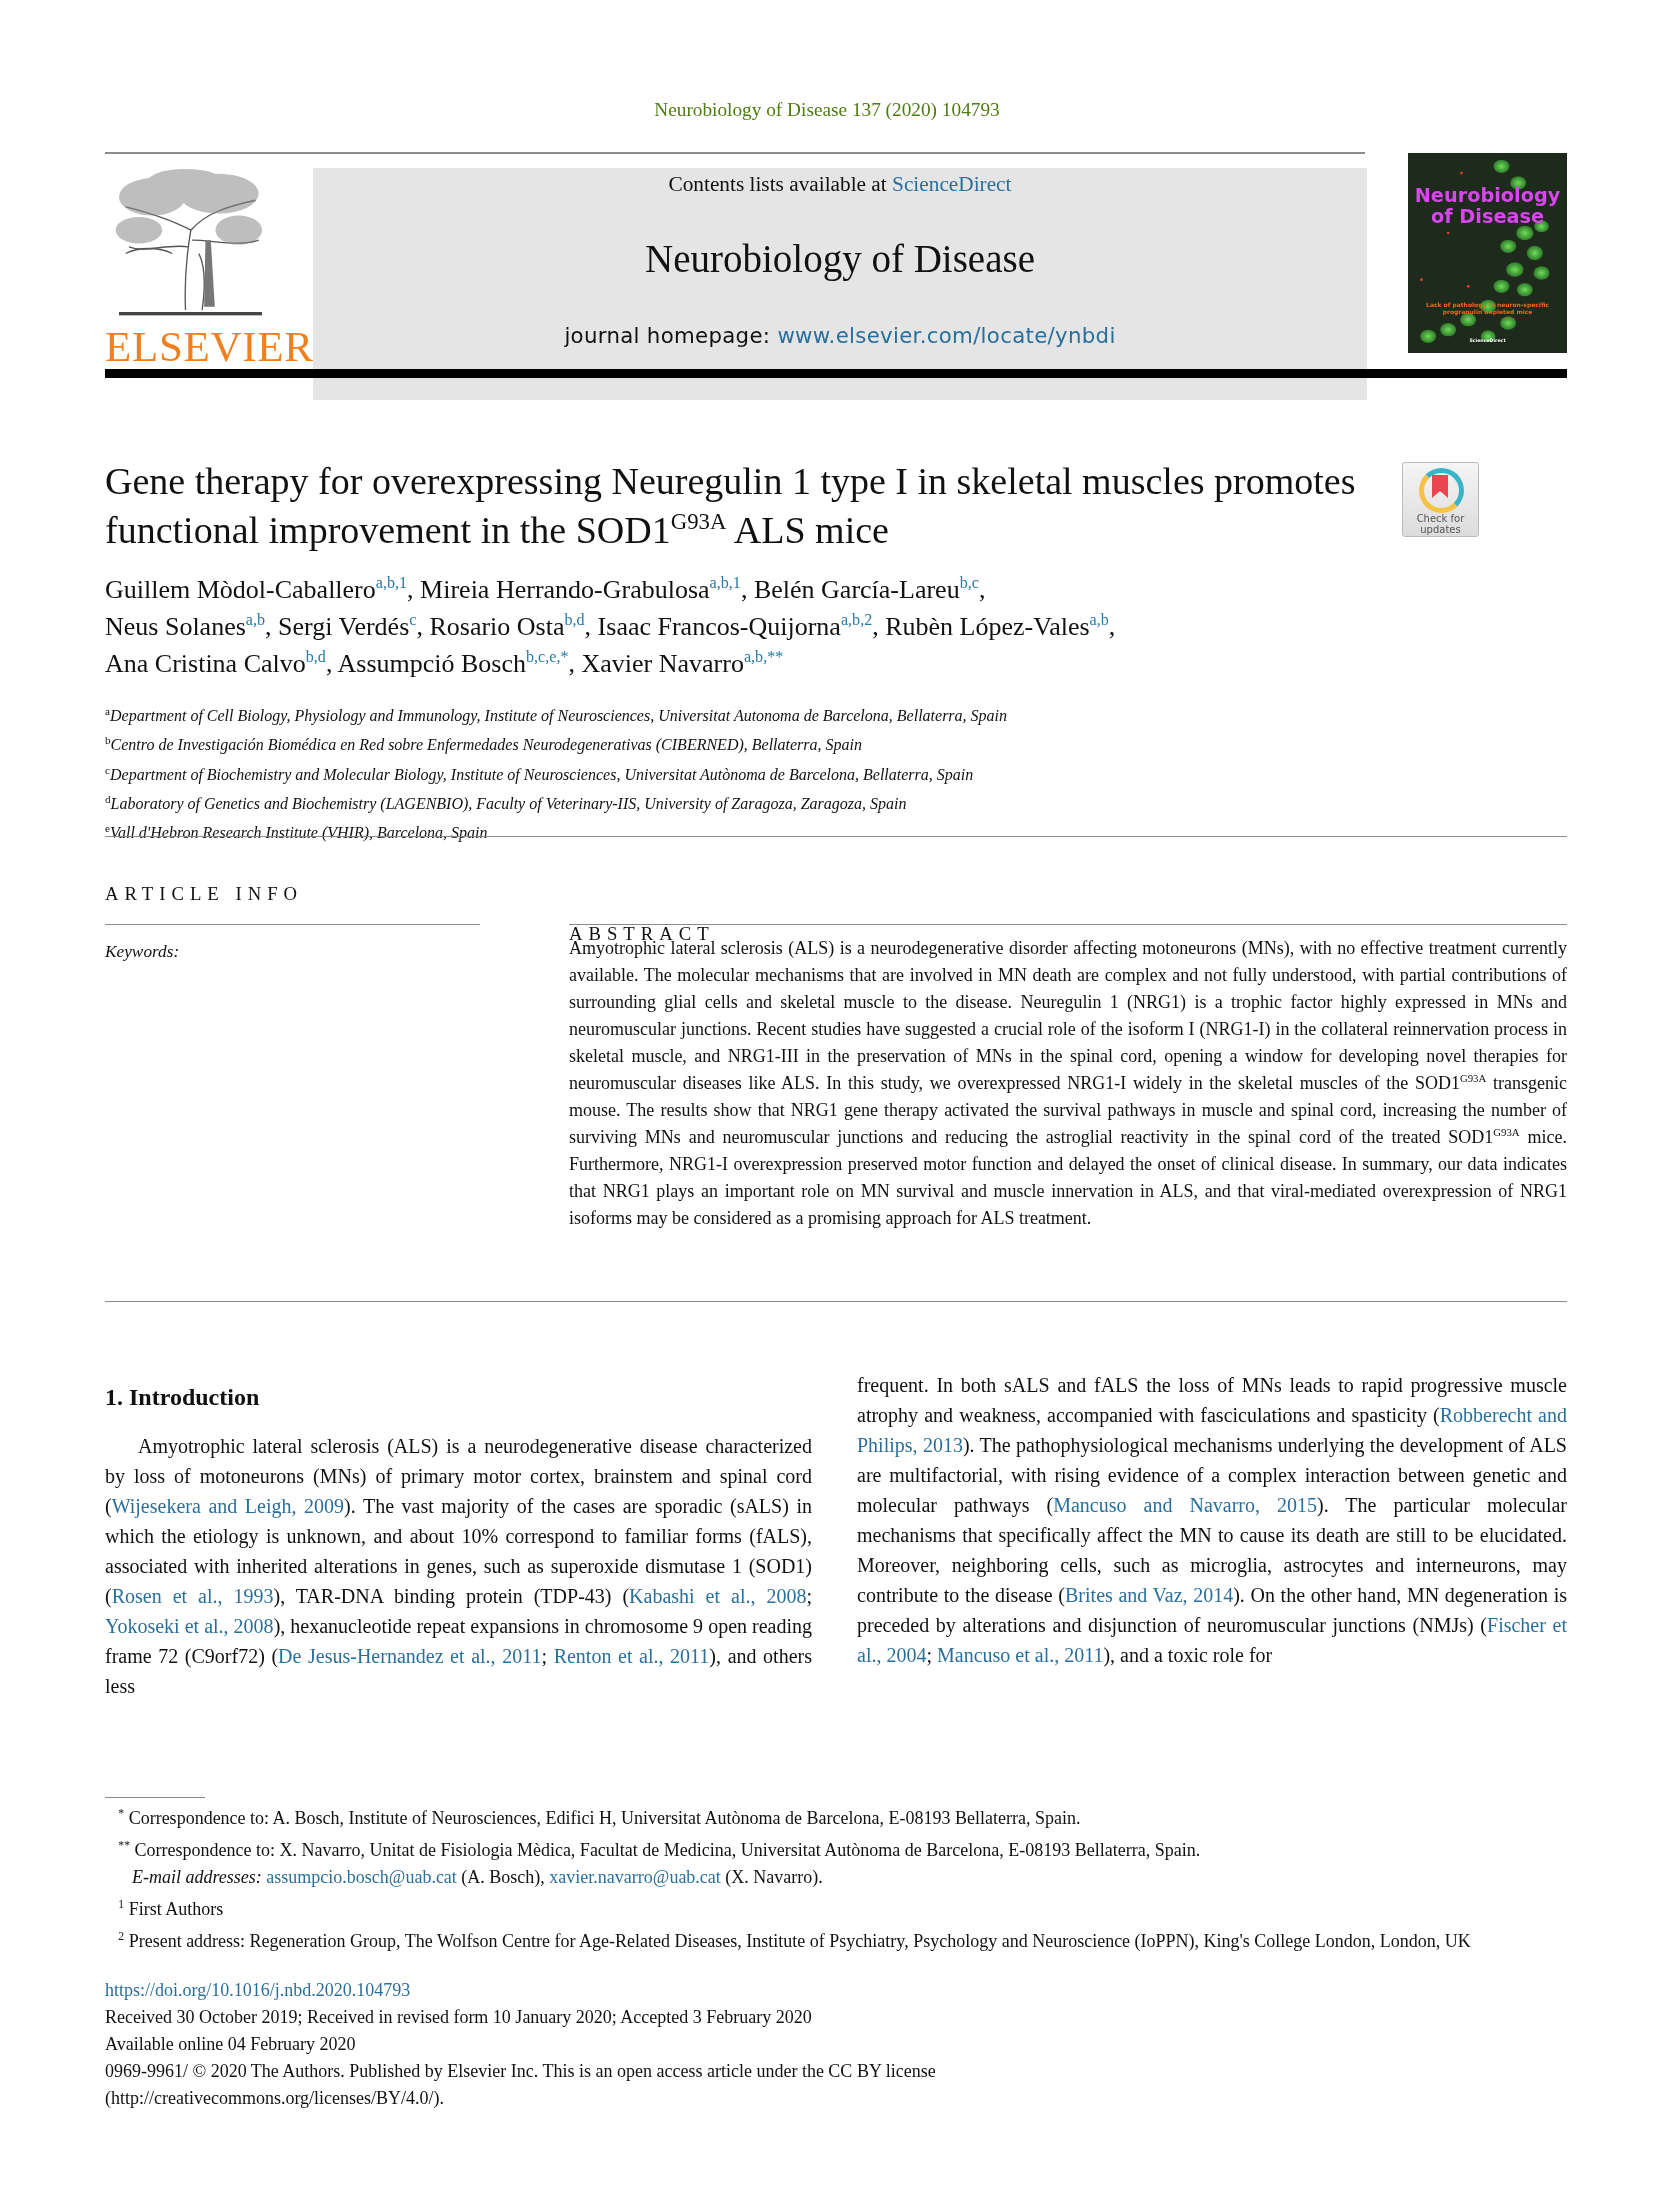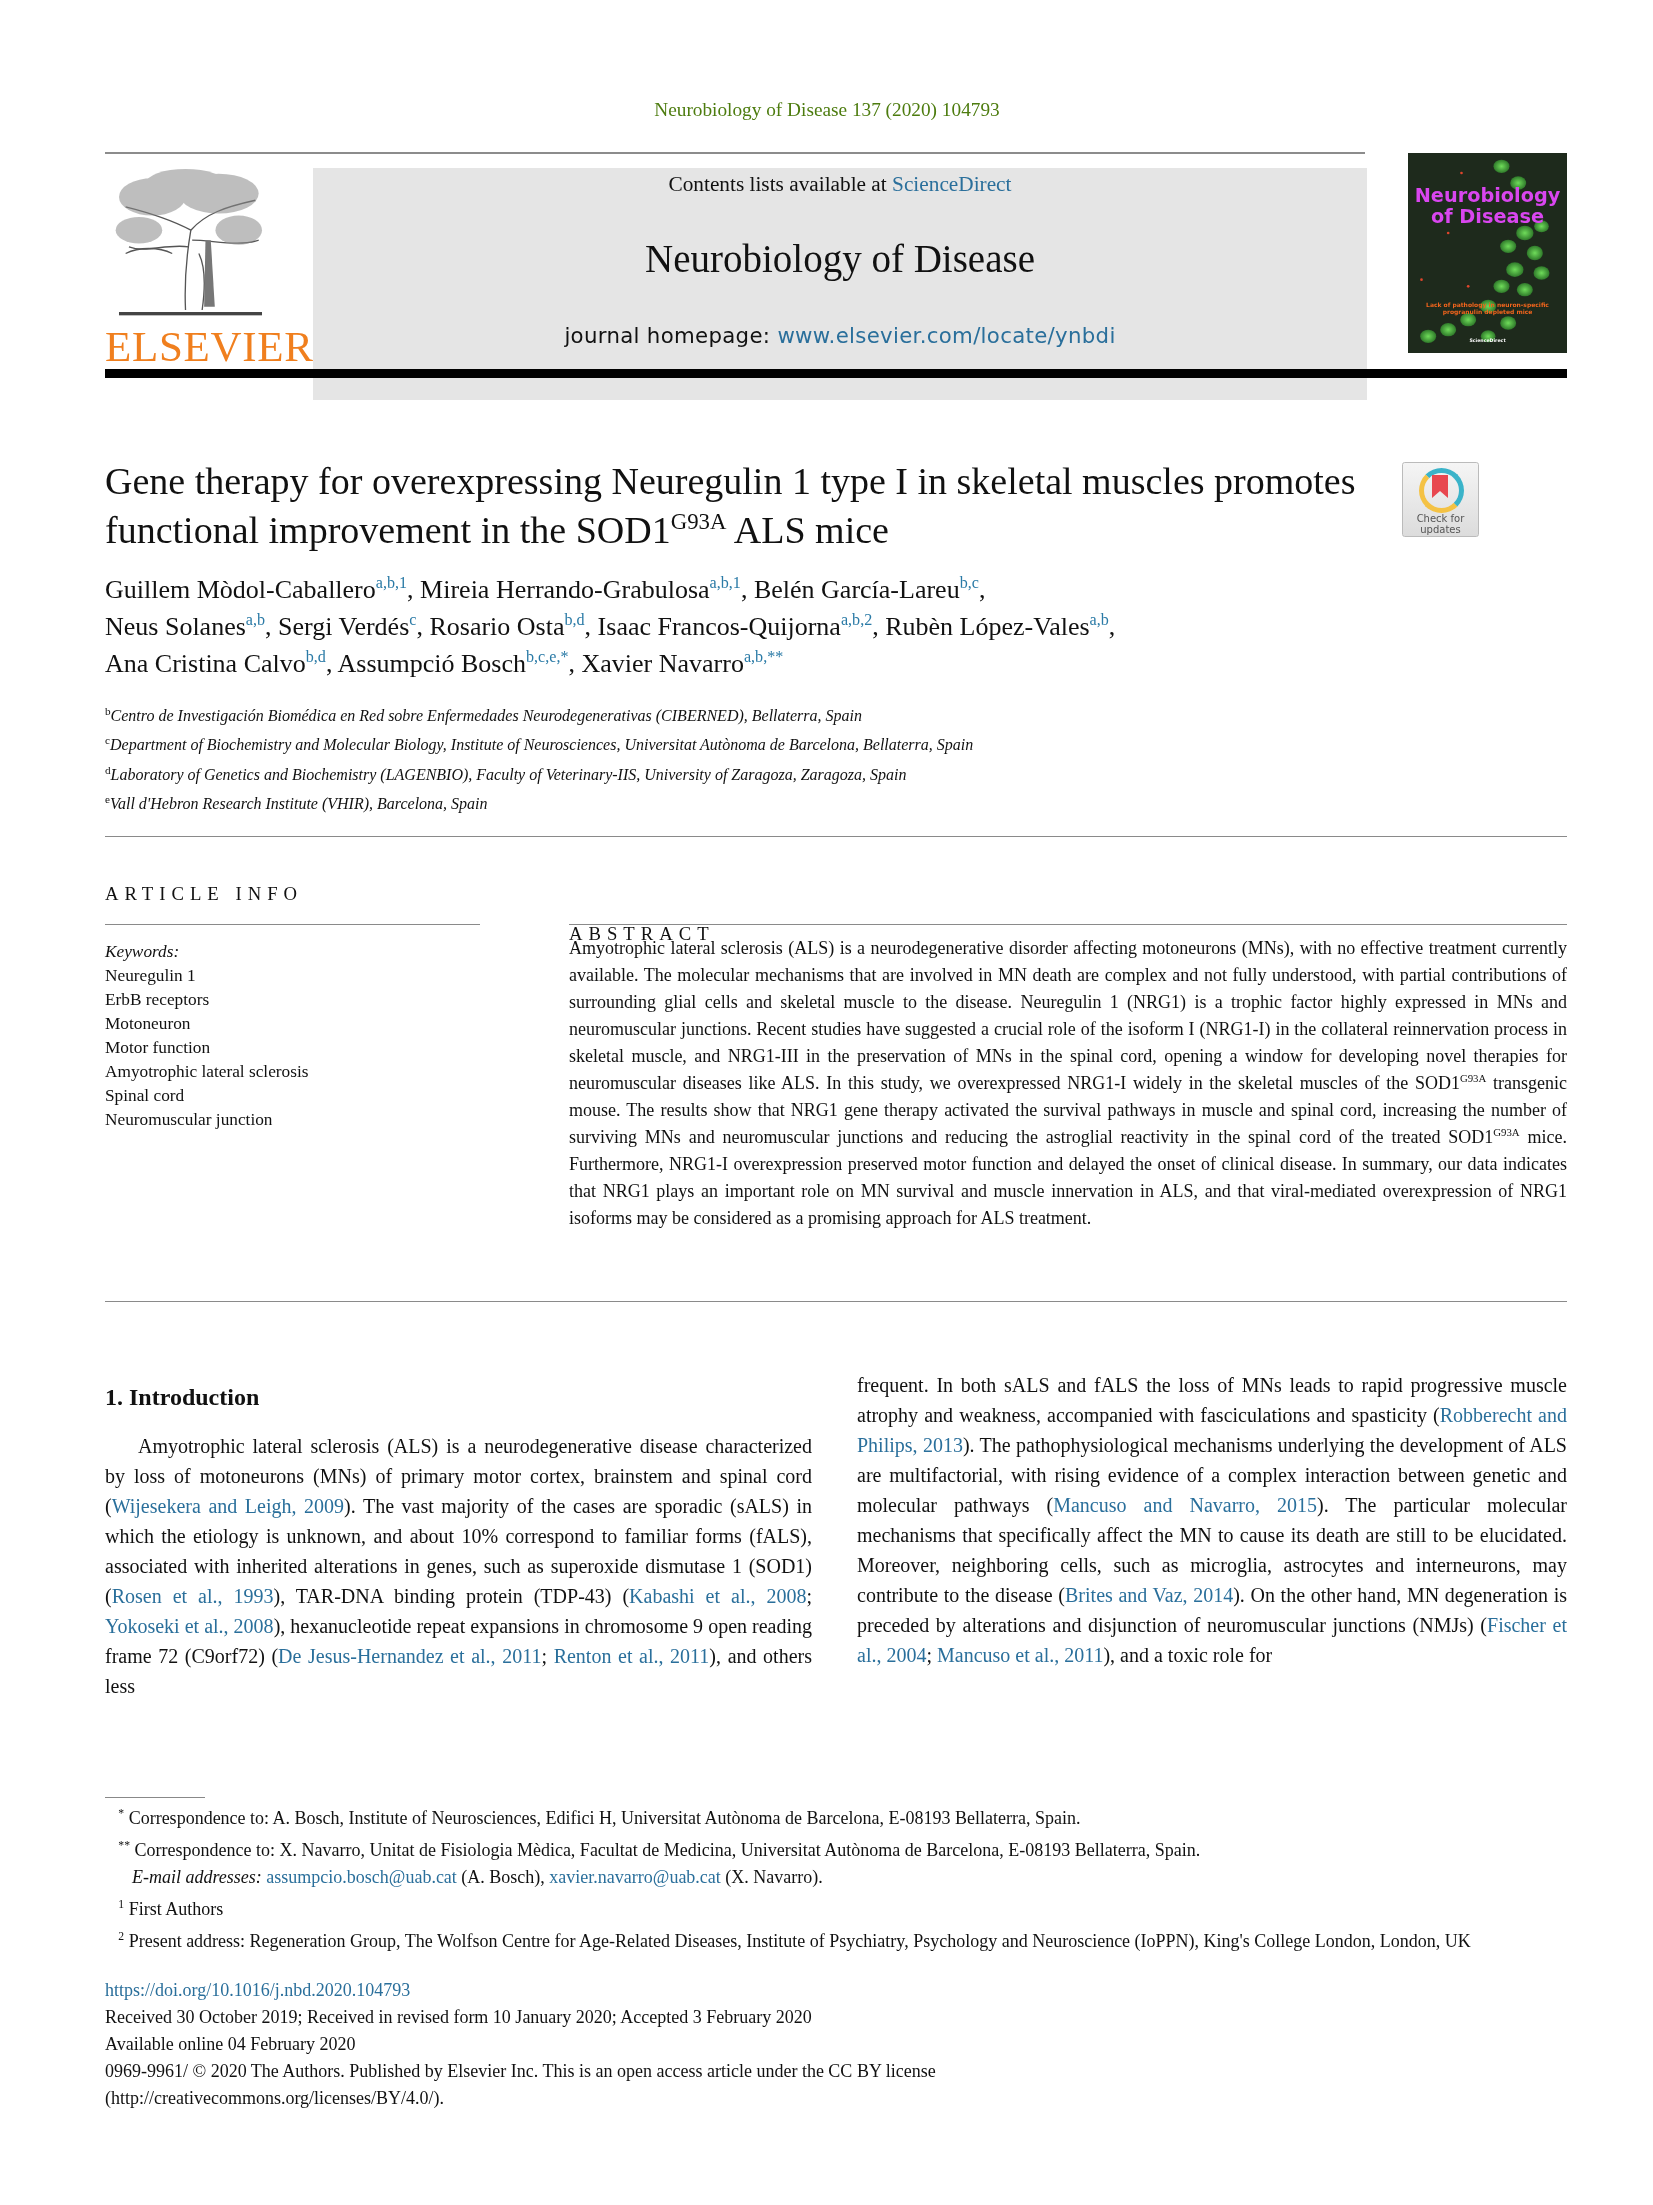--- a/index.html
+++ b/index.html
@@ -159,44 +159,36 @@
 <h1 class="abs title" style="margin:0;font-weight:normal"><span>Gene therapy for overexpressing Neuregulin 1 type I in skeletal muscles promotes functional improvement in the SOD1</span><sup>G93A</sup><span> ALS mice</span></h1>
 
 <div class="abs cfu">
   <div class="ring"></div>
   <div class="flag"></div>
   <div class="txt">Check for updates</div>
 </div>
 
 <div class="abs authors" id="authors"><span>Guillem Mòdol-Caballero</span><sup>a,b,1</sup>, <span>Mireia Herrando-Grabulosa</span><sup>a,b,1</sup>, <span>Belén García-Lareu</span><sup>b,c</sup>, <br><span>Neus Solanes</span><sup>a,b</sup>, <span>Sergi Verdés</span><sup>c</sup>, <span>Rosario Osta</span><sup>b,d</sup>, <span>Isaac Francos-Quijorna</span><sup>a,b,2</sup>, <span>Rubèn López-Vales</span><sup>a,b</sup>, <br><span>Ana Cristina Calvo</span><sup>b,d</sup>, <span>Assumpció Bosch</span><sup>b,c,e,*</sup>, <span>Xavier Navarro</span><sup>a,b,**</sup></div>
 <div class="abs affils" id="affils">
+    <div><sup>a</sup>Department of Cell Biology, Physiology and Immunology, Institute of Neurosciences, Universitat Autonoma de Barcelona, Bellaterra, Spain</div>
     <div><sup>b</sup>Centro de Investigación Biomédica en Red sobre Enfermedades Neurodegenerativas (CIBERNED), Bellaterra, Spain</div>
     <div><sup>c</sup>Department of Biochemistry and Molecular Biology, Institute of Neurosciences, Universitat Autònoma de Barcelona, Bellaterra, Spain</div>
     <div><sup>d</sup>Laboratory of Genetics and Biochemistry (LAGENBIO), Faculty of Veterinary-IIS, University of Zaragoza, Zaragoza, Spain</div>
     <div><sup>e</sup>Vall d'Hebron Research Institute (VHIR), Barcelona, Spain</div>
   </div>
 
 <div class="abs rule r1"></div>
 
 <div class="abs sec-head ai-head">ARTICLE INFO</div>
 <div class="abs sec-head ab-head">ABSTRACT</div>
 <div class="abs rule r2"></div>
 <div class="abs rule r3"></div>
 
 <div class="abs keywords">
   <div class="klabel">Keywords:</div>
-  <div id="kwlist">
-      <div>Neuregulin 1</div>
-      <div>ErbB receptors</div>
-      <div>Motoneuron</div>
-      <div>Motor function</div>
-      <div>Amyotrophic lateral sclerosis</div>
-      <div>Spinal cord</div>
-      <div>Neuromuscular junction</div>
-    </div>
 </div>
 
 <div class="abs abstract-body"><span>Amyotrophic lateral sclerosis (ALS) is a neurodegenerative disorder affecting motoneurons (MNs), with no effective treatment currently available. The molecular mechanisms that are involved in MN death are complex and not fully understood, with partial contributions of surrounding glial cells and skeletal muscle to the disease. Neuregulin 1 (NRG1) is a trophic factor highly expressed in MNs and neuromuscular junctions. Recent studies have suggested a crucial role of the isoform I (NRG1-I) in the collateral reinnervation process in skeletal muscle, and NRG1-III in the preservation of MNs in the spinal cord, opening a window for developing novel therapies for neuromuscular diseases like ALS. In this study, we overexpressed NRG1-I widely in the skeletal muscles of the SOD1</span><sup>G93A</sup><span> transgenic mouse. The results show that NRG1 gene therapy activated the survival pathways in muscle and spinal cord, increasing the number of surviving MNs and neuromuscular junctions and reducing the astroglial reactivity in the spinal cord of the treated SOD1</span><sup>G93A</sup><span> mice. Furthermore, NRG1-I overexpression preserved motor function and delayed the onset of clinical disease. In summary, our data indicates that NRG1 plays an important role on MN survival and muscle innervation in ALS, and that viral-mediated overexpression of NRG1 isoforms may be considered as a promising approach for ALS treatment.</span></div>
 
 <div class="abs rule r4"></div>
 
 <div class="abs intro-head">1.  Introduction</div>
 <div class="abs col col-left">
     <p id="introLeft">Amyotrophic lateral sclerosis (ALS) is a neurodegenerative disease characterized by loss of motoneurons (MNs) of primary motor cortex, brainstem and spinal cord (<a class="link">Wijesekera and Leigh, 2009</a>). The vast majority of the cases are sporadic (sALS) in which the etiology is unknown, and about 10% correspond to familiar forms (fALS), associated with inherited alterations in genes, such as superoxide dismutase 1 (SOD1) (<a class="link">Rosen et al., 1993</a>), TAR-DNA binding protein (TDP-43) (<a class="link">Kabashi et al., 2008</a>; <a class="link">Yokoseki et al., 2008</a>), hexanucleotide repeat expansions in chromosome 9 open reading frame 72 (C9orf72) (<a class="link">De Jesus-Hernandez et al., 2011</a>; <a class="link">Renton et al., 2011</a>), and others less</p>
   </div>

